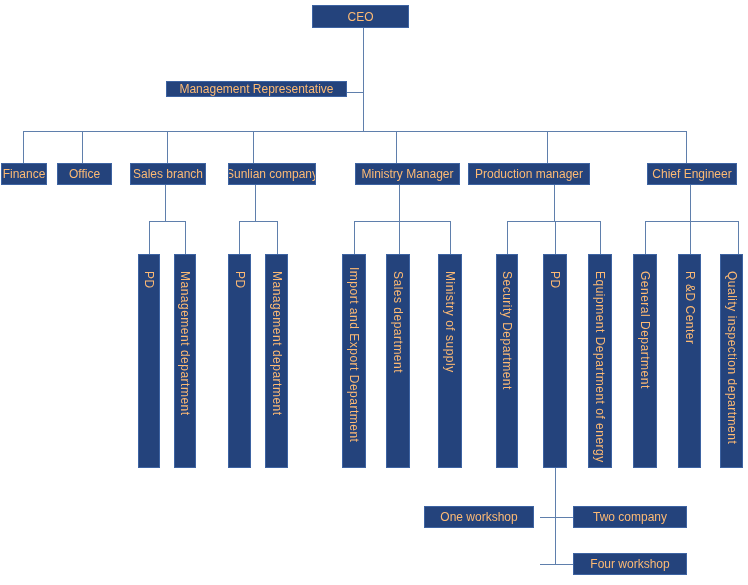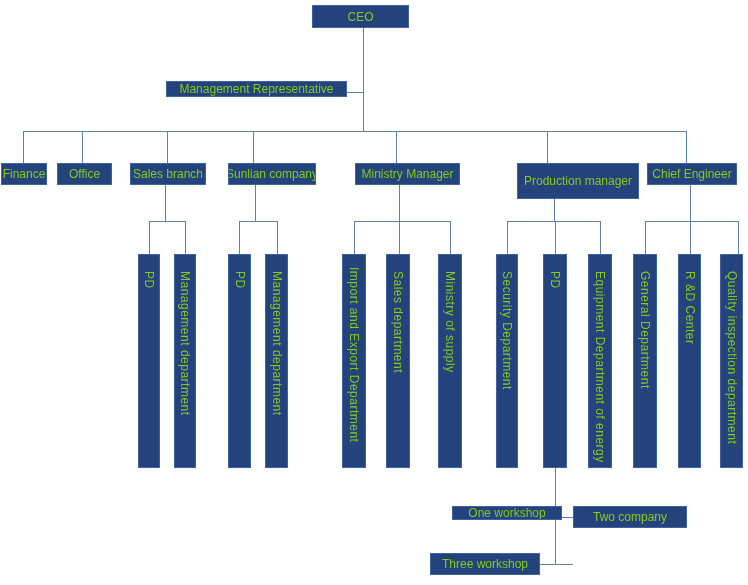--- a/index.html
+++ b/index.html
@@ -1,19 +1,19 @@
 <!DOCTYPE html>
 <html><head>
 <meta charset="utf-8">
 <style>
   html,body{margin:0;padding:0;background:#ffffff;}
   #canvas{position:relative;width:748px;height:585px;background:#ffffff;overflow:hidden;
           font-family:"Liberation Sans",sans-serif;}
   .box{position:absolute;box-sizing:border-box;background:#24437C;border:1px solid #3D63A2;
-       color:#84cc16;font-size:12px;display:flex;align-items:center;justify-content:center;
+       color:#fdba74;font-size:12px;display:flex;align-items:center;justify-content:center;
        white-space:nowrap;overflow:hidden;}
   .vbox{writing-mode:vertical-rl;text-orientation:mixed;justify-content:flex-start;
         padding-top:16px;letter-spacing:0.5px;}
   .hl,.vl{position:absolute;background:#5F7FAC;}
   .hl{height:1px;}
   .vl{width:1px;}
 </style>
 </head>
 <body>
 
@@ -63,38 +63,38 @@
   <div class="hl" style="left:540px;top:564px;width:33px"></div>
 
   <div class="box" style="left:312px;top:5px;width:97px;height:23px">CEO</div>
   <div class="box" style="left:166px;top:81px;width:181px;height:16px">Management Representative</div>
 
   <div class="box" style="left:1px;top:163px;width:46px;height:22px">Finance</div>
   <div class="box" style="left:57px;top:163px;width:55px;height:22px">Office</div>
   <div class="box" style="left:130px;top:163px;width:76px;height:22px">Sales branch</div>
   <div class="box" style="left:228px;top:163px;width:88px;height:22px">Sunlian company</div>
   <div class="box" style="left:355px;top:163px;width:105px;height:22px">Ministry Manager</div>
-  <div class="box" style="left:517px;top:163px;width:122px;height:36px">Production manager</div>
+  <div class="box" style="left:468px;top:163px;width:122px;height:22px">Production manager</div>
   <div class="box" style="left:647px;top:163px;width:90px;height:22px">Chief Engineer</div>
 
   <div class="box vbox" style="left:138px;top:254px;width:22px;height:214px">PD</div>
   <div class="box vbox" style="left:174px;top:254px;width:22px;height:214px">Management department</div>
 
   <div class="box vbox" style="left:228px;top:254px;width:23px;height:214px">PD</div>
   <div class="box vbox" style="left:265px;top:254px;width:23px;height:214px">Management department</div>
 
   <div class="box vbox" style="left:342px;top:254px;width:24px;height:214px;padding-top:12px">Import and Export Department</div>
   <div class="box vbox" style="left:386px;top:254px;width:24px;height:214px">Sales department</div>
   <div class="box vbox" style="left:438px;top:254px;width:24px;height:214px">Ministry of supply</div>
 
   <div class="box vbox" style="left:496px;top:254px;width:22px;height:214px">Security Department</div>
   <div class="box vbox" style="left:543px;top:254px;width:24px;height:214px">PD</div>
   <div class="box vbox" style="left:588px;top:254px;width:24px;height:214px">Equipment Department of energy</div>
 
   <div class="box vbox" style="left:633px;top:254px;width:24px;height:214px">General Department</div>
   <div class="box vbox" style="left:678px;top:254px;width:23px;height:214px">R &amp;D Center</div>
   <div class="box vbox" style="left:720px;top:254px;width:23px;height:214px">Quality inspection department</div>
 
-  <div class="box" style="left:452px;top:506px;width:110px;height:14px">One workshop</div>
+  <div class="box" style="left:424px;top:506px;width:110px;height:22px">One workshop</div>
   <div class="box" style="left:573px;top:506px;width:114px;height:22px">Two company</div>
-  <div class="box" style="left:430px;top:553px;width:110px;height:22px">Three workshop</div>
+  <div class="box" style="left:573px;top:553px;width:114px;height:22px">Four workshop</div>
 
 </div>
 
 </body></html>

